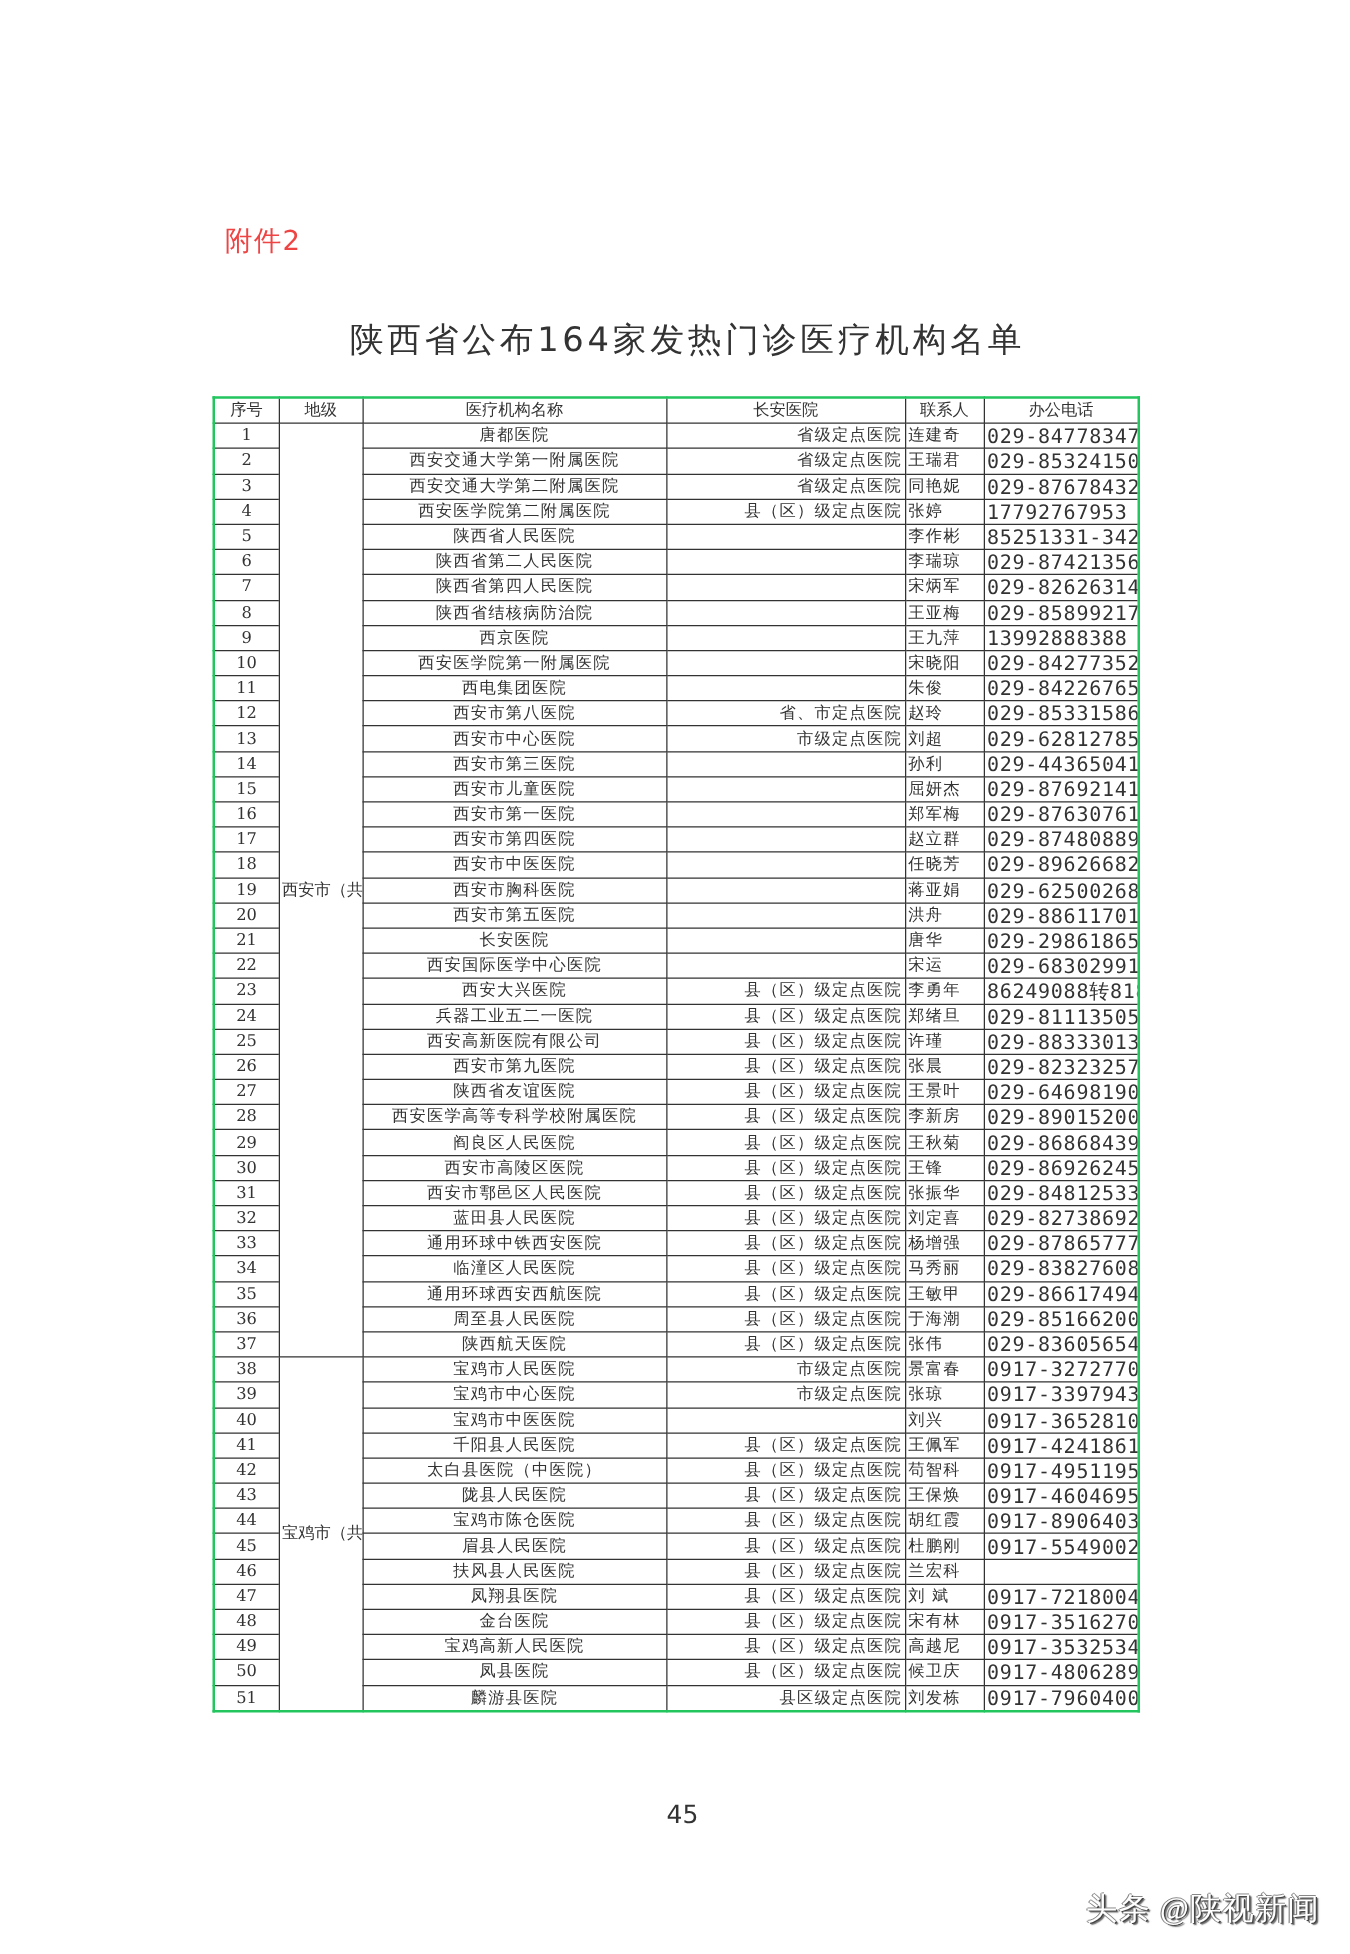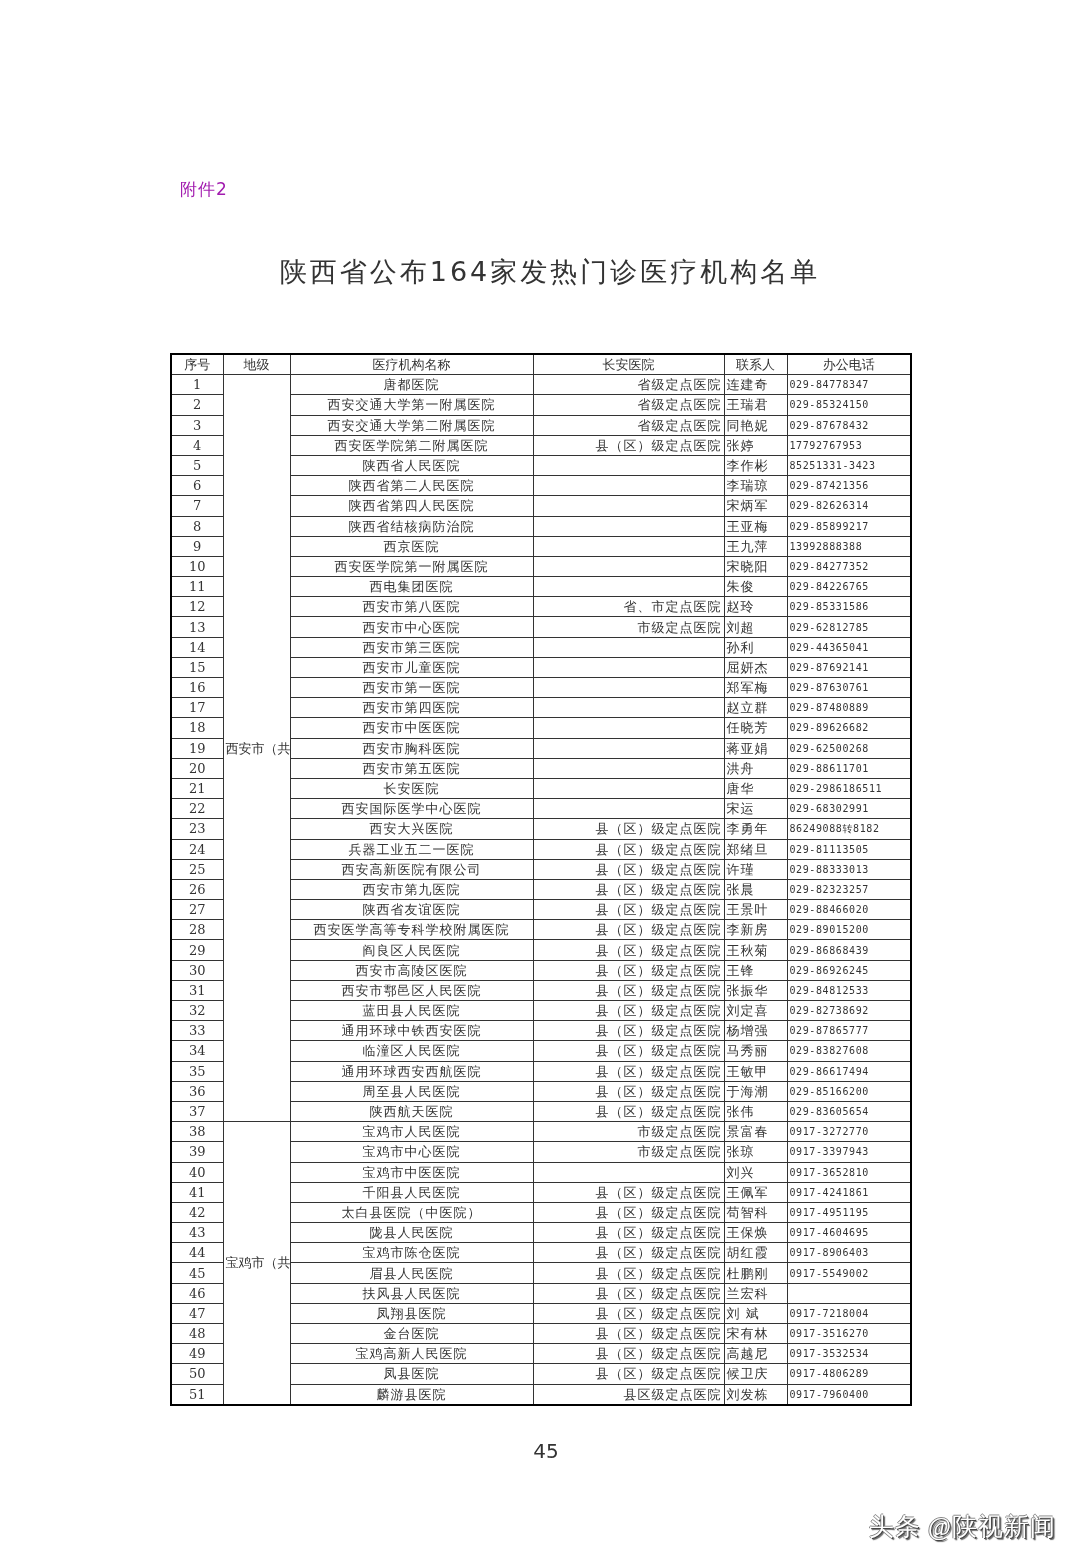--- a/index.html
+++ b/index.html
@@ -1,34 +1,34 @@
 <!DOCTYPE html>
 <html><head>
 <meta charset="utf-8">
 <style>
   html, body { margin: 0; padding: 0; background: #ffffff; }
   body { width: 1080px; height: 1563px; position: relative; overflow: hidden;
          font-family: "DejaVu Serif", "Liberation Serif", serif; color: #2a2a2a; }
-  .annex { position: absolute; left: 180px; top: 178px; font-size: 17px;
-           font-family: "DejaVu Sans", "Liberation Sans", sans-serif; color: #a21caf; letter-spacing: 1px; }
+  .annex { position: absolute; left: 180px; top: 178px; font-size: 22px;
+           font-family: "DejaVu Sans", "Liberation Sans", sans-serif; color: #ef4444; letter-spacing: 1px; }
   .title { position: absolute; left: 0; width: 1100px; top: 254px; text-align: center; font-size: 27px;
            font-family: "DejaVu Sans", "Liberation Sans", sans-serif; color: #333; letter-spacing: 3px; }
   table.list { position: absolute; left: 170px; top: 317px; width: 740px; border-collapse: collapse;
                table-layout: fixed; font-size: 13px; }
   table.list td, table.list th { border: 1.4px solid #333; height: 19.2px; padding: 0 2px; line-height: 19px;
                white-space: nowrap; overflow: hidden; font-weight: normal; color: #333; }
   table.list th { text-align: center; }
   td.no { text-align: center; }
   td.region { text-align: center; vertical-align: middle; white-space: normal; line-height: 18px; padding: 0 6px;
               font-size: 13px; }
   td.name { text-align: center; letter-spacing: 1px; }
   td.designated { text-align: right; letter-spacing: 1px; }
   td.contact { text-align: left; letter-spacing: 1px; }
-  td.phone { text-align: left; letter-spacing: 0.6px; font-family: "DejaVu Sans Mono", "Liberation Mono", monospace; font-size: 10px; }
-  table.list { border: 2px solid #000000; margin-top: 36px; }
+  td.phone { text-align: left; letter-spacing: 0.6px; font-family: "DejaVu Sans Mono", "Liberation Mono", monospace; font-size: 16px; }
+  table.list { border: 2px solid #22c55e; }
   .page-no { position: absolute; left: 0; width: 1092px; top: 1439px; text-align: center; font-size: 20px;
              font-family: "DejaVu Sans", "Liberation Sans", sans-serif; color: #333; }
   .watermark { position: absolute; right: 24px; top: 1510px; font-size: 25px; color: #fff;
                font-family: Liberation Serif, serif;
                text-shadow: 1px 1px 0 #444, -1px 0 0 #888, 0 -1px 0 #888, 2px 2px 1px #666; letter-spacing: 1px; }
 </style>
 </head>
 <body>
 
 <div class="annex">附件2</div>
@@ -235,21 +235,21 @@
         <td class="name">西安市第九医院</td>
         <td class="designated">县（区）级定点医院</td>
         <td class="contact">张晨</td>
         <td class="phone">029-82323257</td>
       </tr>
       <tr>
         <td class="no">27</td>
         <td class="name">陕西省友谊医院</td>
         <td class="designated">县（区）级定点医院</td>
         <td class="contact">王景叶</td>
-        <td class="phone">029-88466020</td>
+        <td class="phone">029-64698190</td>
       </tr>
       <tr>
         <td class="no">28</td>
         <td class="name">西安医学高等专科学校附属医院</td>
         <td class="designated">县（区）级定点医院</td>
         <td class="contact">李新房</td>
         <td class="phone">029-89015200</td>
       </tr>
       <tr>
         <td class="no">29</td>

